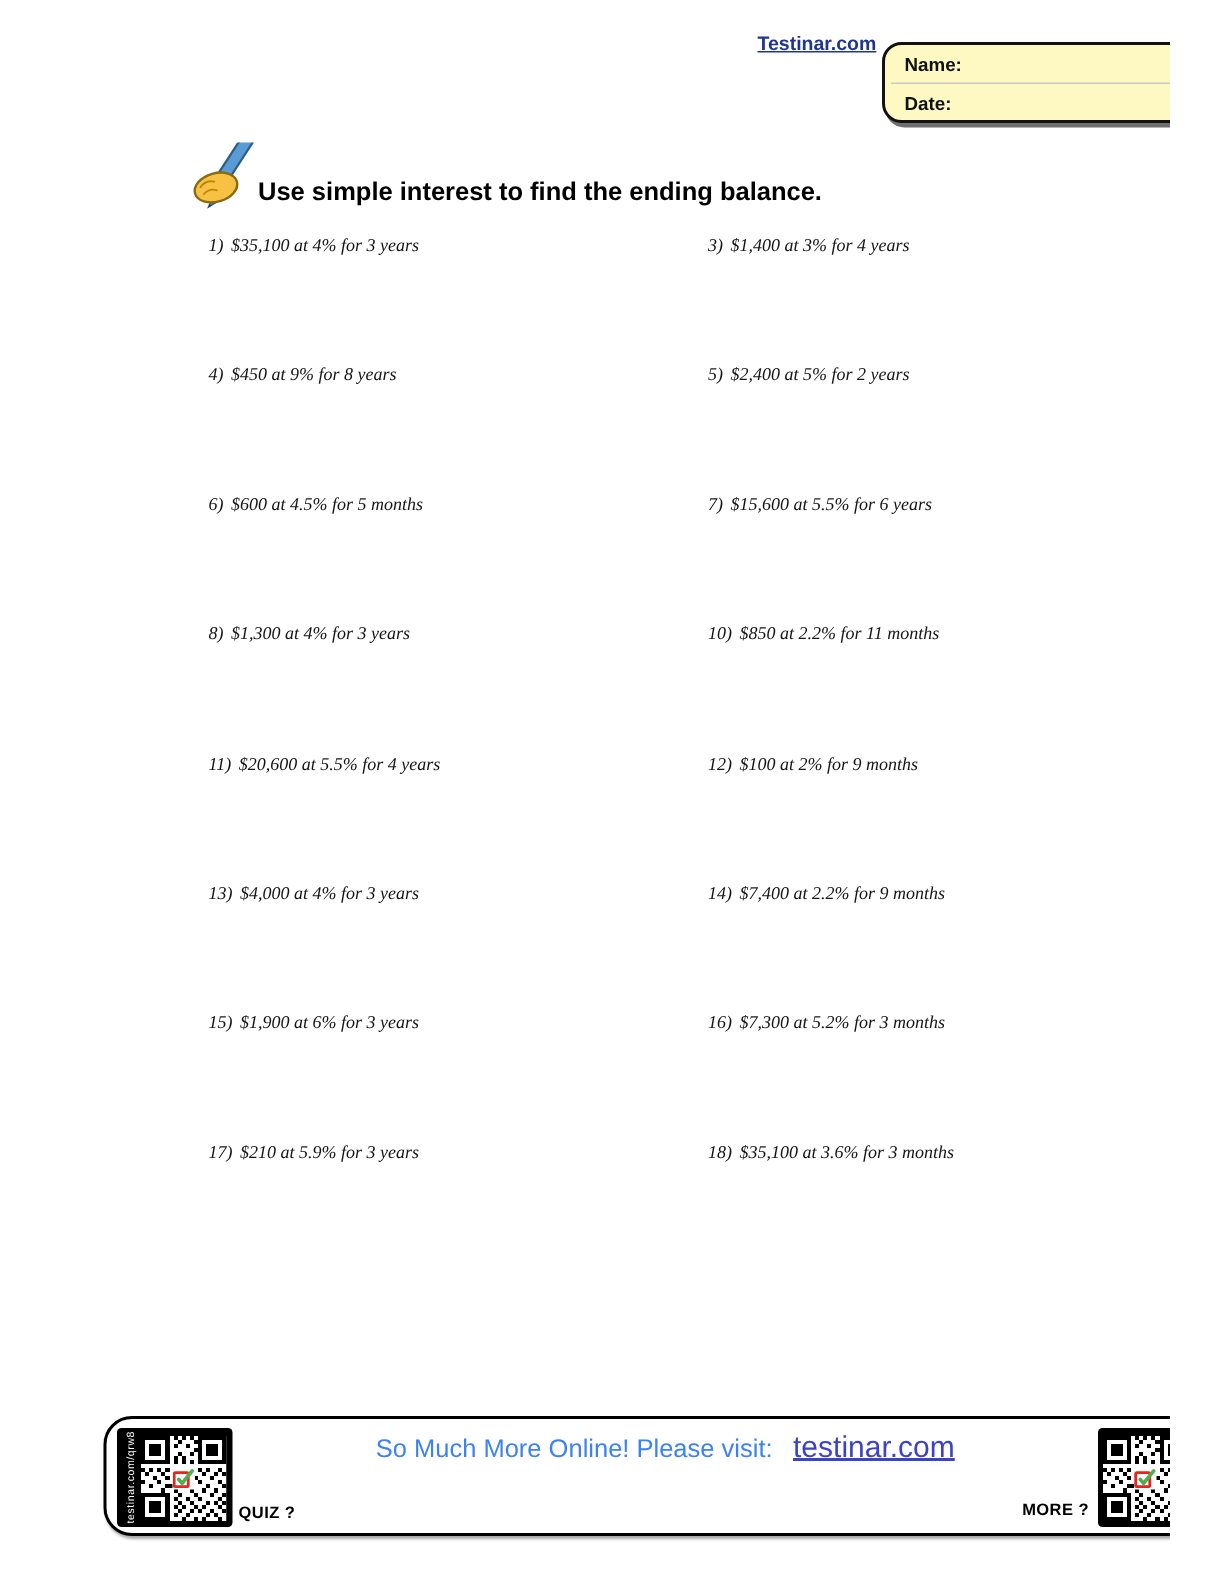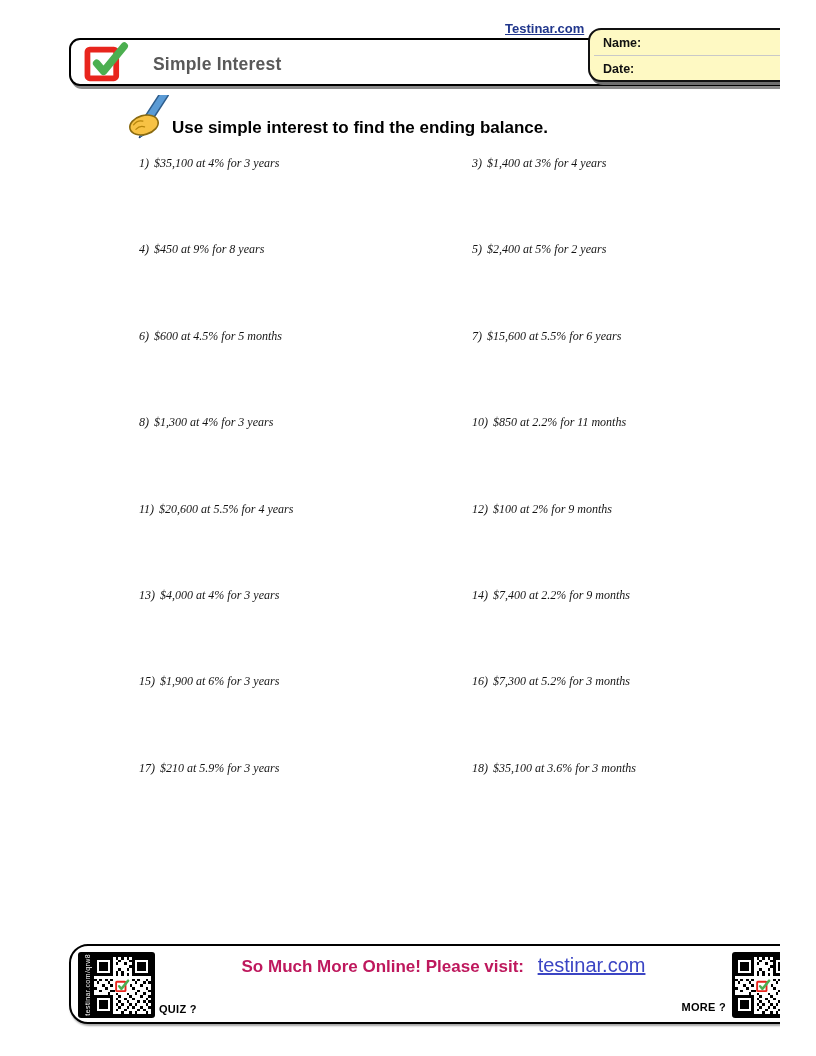--- a/index.html
+++ b/index.html
@@ -50,21 +50,21 @@
   .problem { line-height: 1.2; white-space: nowrap; }
   .problem .num { margin-right: 5px; }
 
   
   .footer-bar {
     position: absolute; left: 33px; top: 944px; width: 749px; height: 80px;
     background: #fff; border: 2px solid #000; border-radius: 19px;
     box-shadow: 1px 2px 2px rgba(0,0,0,.35);
   }
   .footer-center { position: absolute; left: 0; right: 0; top: 8px; text-align: center; white-space: nowrap; }
-  .footer-msg { font-size: 17px; font-weight: bold; color: #be185d; margin-top: 38px; }
+  .footer-msg { font-size: 17px; font-weight: normal; color: #3b82f6; margin-top: 38px; }
   .footer-link { font-size: 20px; color: #3B45C4; text-decoration: underline; cursor: pointer; }
   .corner-label { position: absolute; font-size: 11px; font-weight: bold; color: #000; letter-spacing: .3px; }
   .quiz-label { left: 88px; bottom: 7px; }
   .more-label { right: 90px; bottom: 9px; }
 
   .qr-block {
     position: absolute; top: 6px; width: 77px; height: 66px;
     background: #000; border-radius: 3px; display: flex; align-items: center; padding: 3px;
   }
   .qr-left  { left: 7px; }
@@ -120,26 +120,20 @@
         <rect x="2" y="16" width="3" height="3"></rect>
       <path d="M8 0h1v1h-1z M10 0h1v1h-1z M12 0h1v1h-1z M9 1h1v1h-1z M13 1h1v1h-1z M8 2h1v1h-1z M11 2h1v1h-1z M13 3h1v1h-1z M9 4h1v1h-1z M12 4h1v1h-1z M8 5h1v1h-1z M10 5h1v1h-1z M8 6h1v1h-1z M10 6h1v1h-1z M12 6h1v1h-1z M6 8h1v1h-1z M6 10h1v1h-1z M6 12h1v1h-1z M0 8h1v1h-1z M2 8h1v1h-1z M4 8h1v1h-1z M9 8h1v1h-1z M11 8h1v1h-1z M14 8h1v1h-1z M16 8h1v1h-1z M19 8h1v1h-1z M1 9h1v1h-1z M5 9h1v1h-1z M8 9h1v1h-1z M12 9h1v1h-1z M15 9h1v1h-1z M18 9h1v1h-1z M20 9h1v1h-1z M3 10h1v1h-1z M10 10h1v1h-1z M13 10h1v1h-1z M17 10h1v1h-1z M0 11h1v1h-1z M4 11h1v1h-1z M9 11h1v1h-1z M14 11h1v1h-1z M19 11h1v1h-1z M2 12h1v1h-1z M7 12h1v1h-1z M11 12h1v1h-1z M16 12h1v1h-1z M20 12h1v1h-1z M5 13h1v1h-1z M8 13h1v1h-1z M12 13h1v1h-1z M15 13h1v1h-1z M18 13h1v1h-1z M9 14h1v1h-1z M13 14h1v1h-1z M17 14h1v1h-1z M20 14h1v1h-1z M8 15h1v1h-1z M11 15h1v1h-1z M14 15h1v1h-1z M19 15h1v1h-1z M9 16h1v1h-1z M12 16h1v1h-1z M16 16h1v1h-1z M18 16h1v1h-1z M20 16h1v1h-1z M8 17h1v1h-1z M10 17h1v1h-1z M13 17h1v1h-1z M15 17h1v1h-1z M19 17h1v1h-1z M9 18h1v1h-1z M12 18h1v1h-1z M14 18h1v1h-1z M17 18h1v1h-1z M20 18h1v1h-1z M8 19h1v1h-1z M11 19h1v1h-1z M16 19h1v1h-1z M18 19h1v1h-1z M10 20h1v1h-1z M13 20h1v1h-1z M15 20h1v1h-1z M19 20h1v1h-1z"></path>
     </g>
   </symbol>
 </svg>
 
 <div class="page">
 
   <a class="top-link">Testinar.com</a>
 
-  <div class="header-bar">
-    <svg class="header-logo">
-        <use href="#checkbox-logo"></use>
-      </svg>
-    <div class="header-title">Simple Interest</div>
-  </div>
 
   <div class="namedate-box">
     <div class="nd-row">
       <span>Name:</span>
     </div>
     <div class="nd-divider"></div>
     <div class="nd-row">
       <span>Date:</span>
     </div>
   </div>

